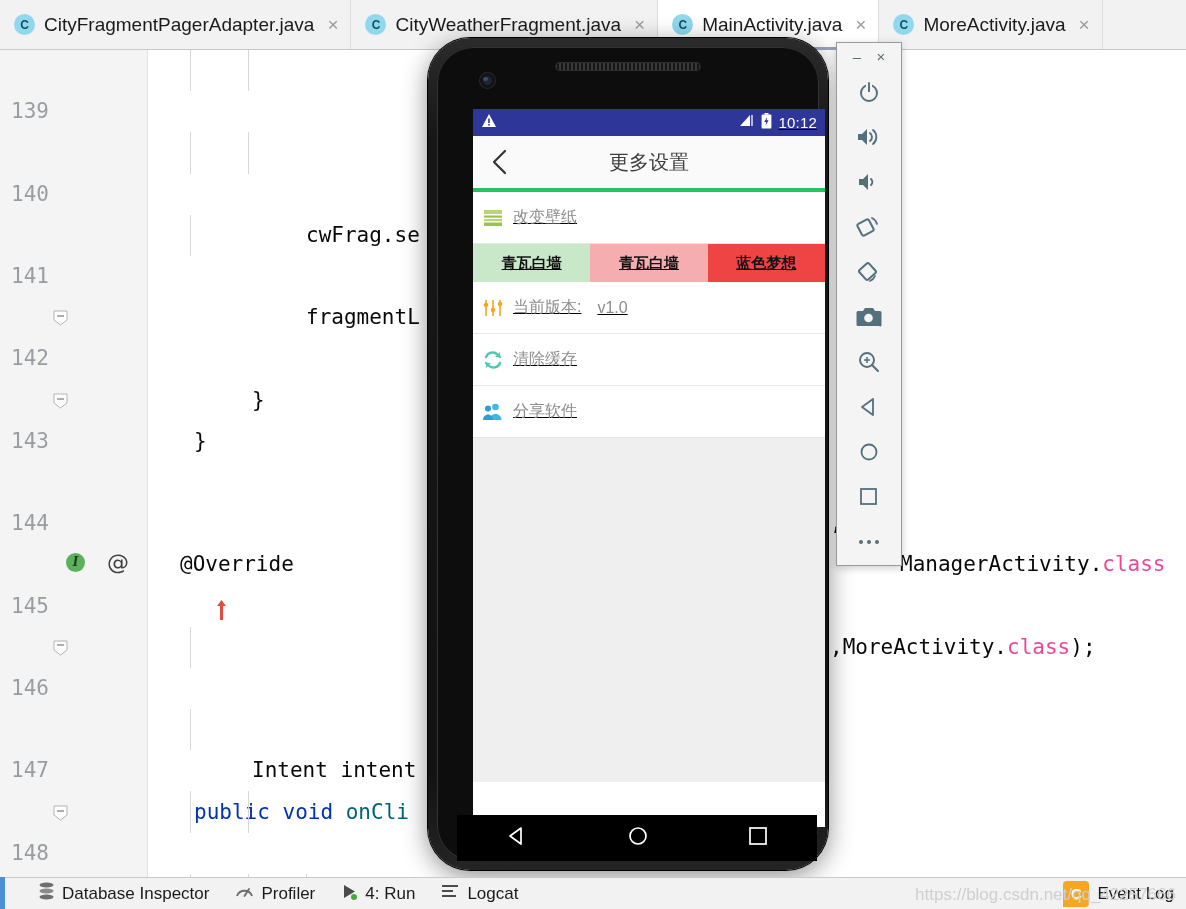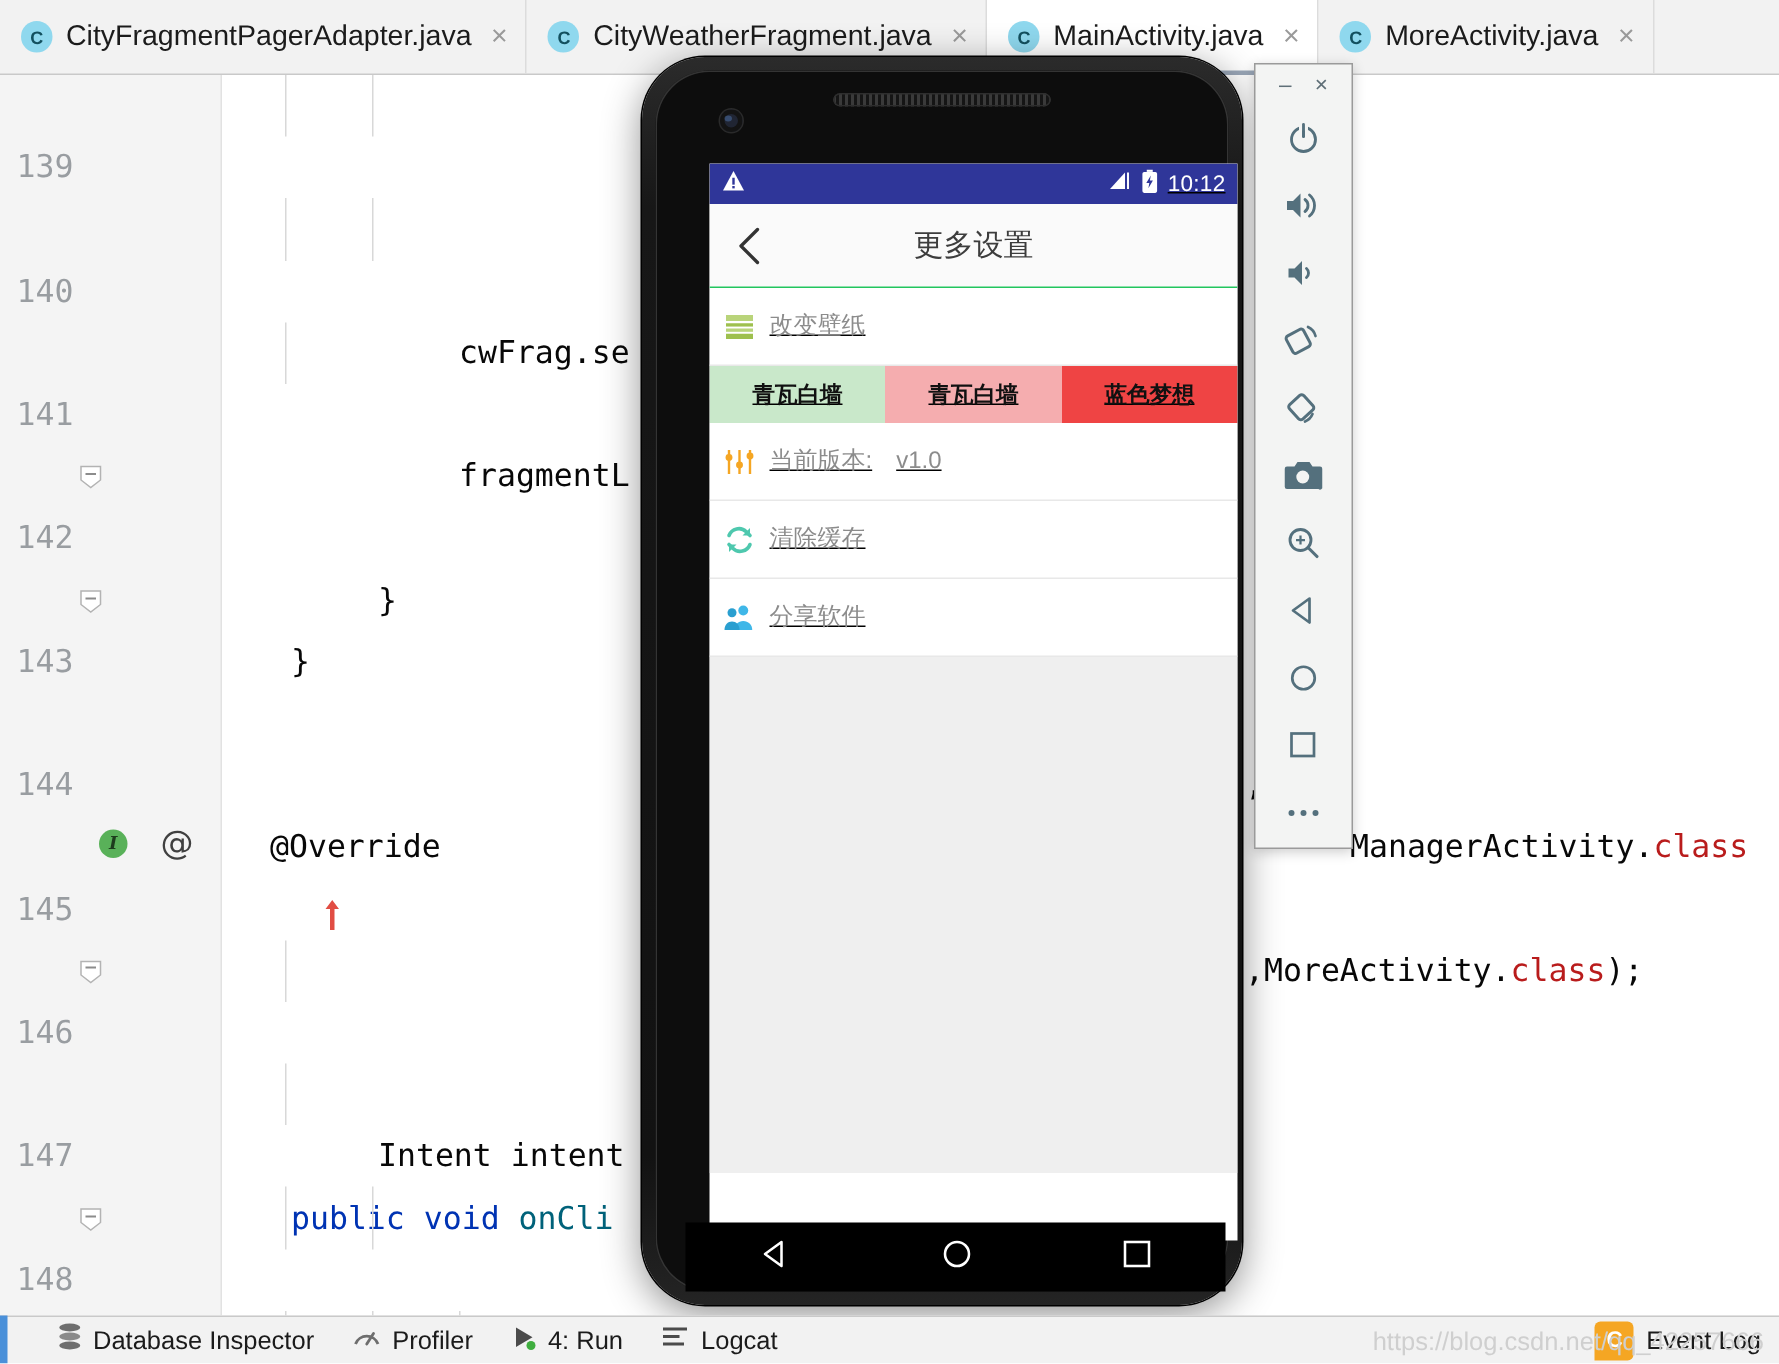--- a/index.html
+++ b/index.html
@@ -59,21 +59,21 @@
   .row .code{
     position:absolute; left:160px; color:#080808;
     font-family:"DejaVu Sans Mono", monospace; font-size:21px;
   }
 
   
   .kw{ color:#0033b3; }
   .ann{ color:#9e880d; }
   .fld{ color:#871094; }
   .mth{ color:#00627a; }
-  .cls{ color:#b91c1c; }
+  .cls{ color:#ec4899; }
   .cmt{ color:#8c8c8c; font-style:italic; font-family:"DejaVu Serif", serif; }
 
   
   .iguide{ position:absolute; top:0; width:1px; height:41.2px; background:#d8d8d8; }
 
   
   .fold{
     position:absolute; left:52px; top:12px; width:17px; height:17px;
   }
   .fold svg{ display:block; }
@@ -130,21 +130,21 @@
     height:27px; background:#2f3699; color:#fff;
     display:flex; align-items:center; padding:0 8px;
     font-size:14px; font-family:"Liberation Sans", sans-serif;
   }
   .sb-left{ display:flex; align-items:center; gap:5px; }
   .sb-right{ margin-left:auto; display:flex; align-items:center; gap:6px; }
   .sb-time{ font-size:15px; letter-spacing:.2px; }
 
   
   .appbar{
-    height:56px; background:#fafafa; border-bottom:1px solid #22c55e;
+    height:56px; background:#fafafa; border-bottom:4px solid #22c55e;
     display:flex; align-items:center; position:relative;
   }
   .appbar .back{ width:54px; display:flex; align-items:center; justify-content:center; }
   .appbar .title{
     position:absolute; left:0; right:0; text-align:center;
     font-size:20px; color:#3d3d3d; font-family:"Liberation Sans", sans-serif;
     pointer-events:none;
   }
 
   

